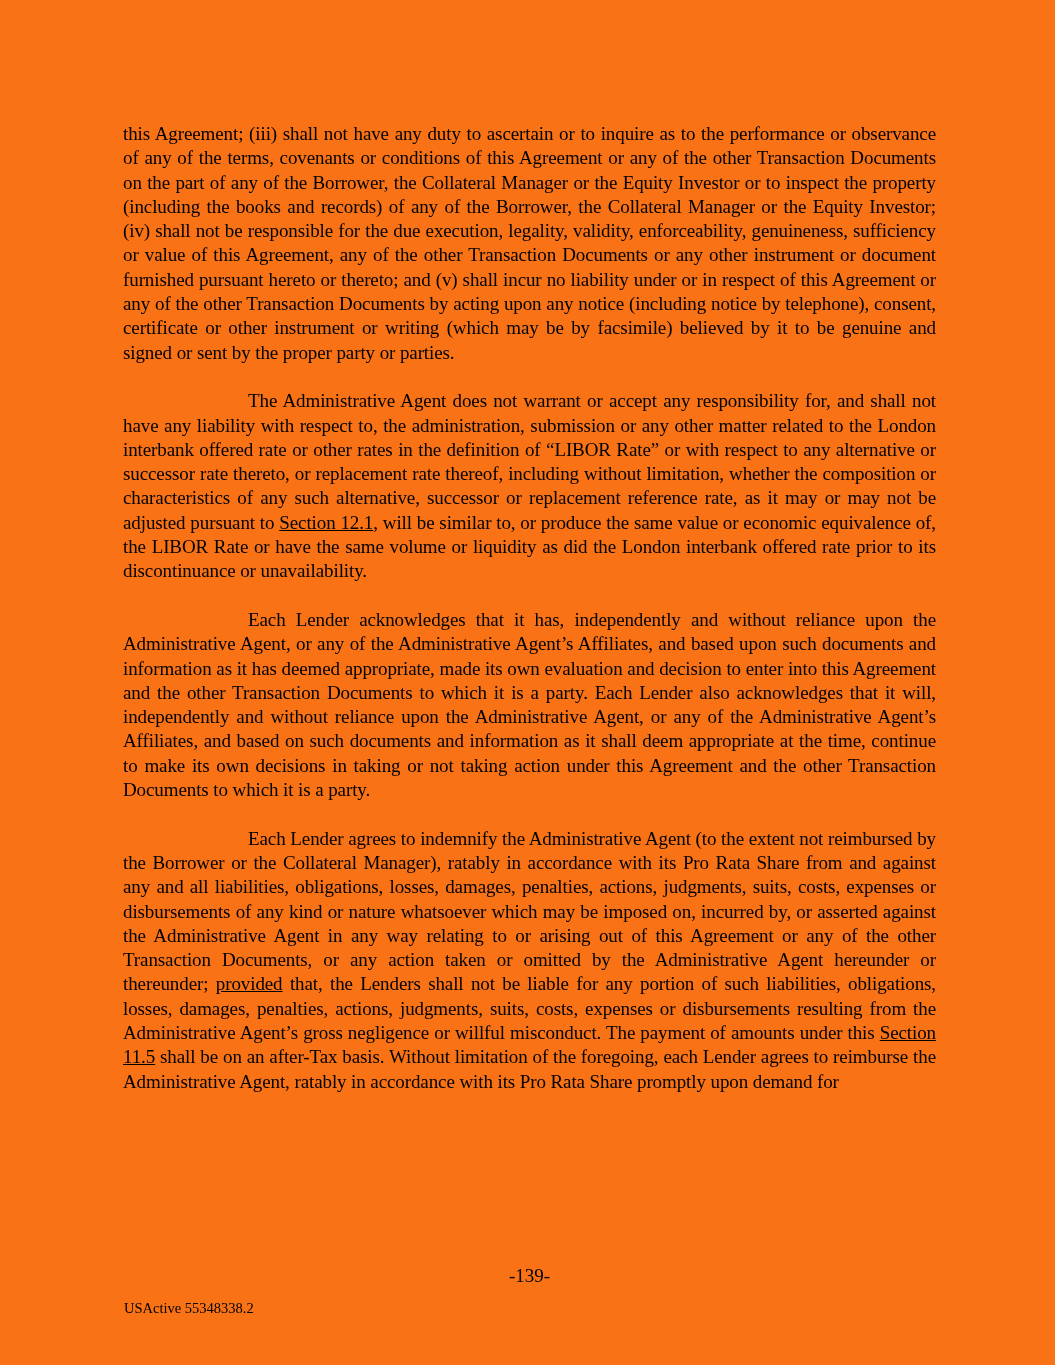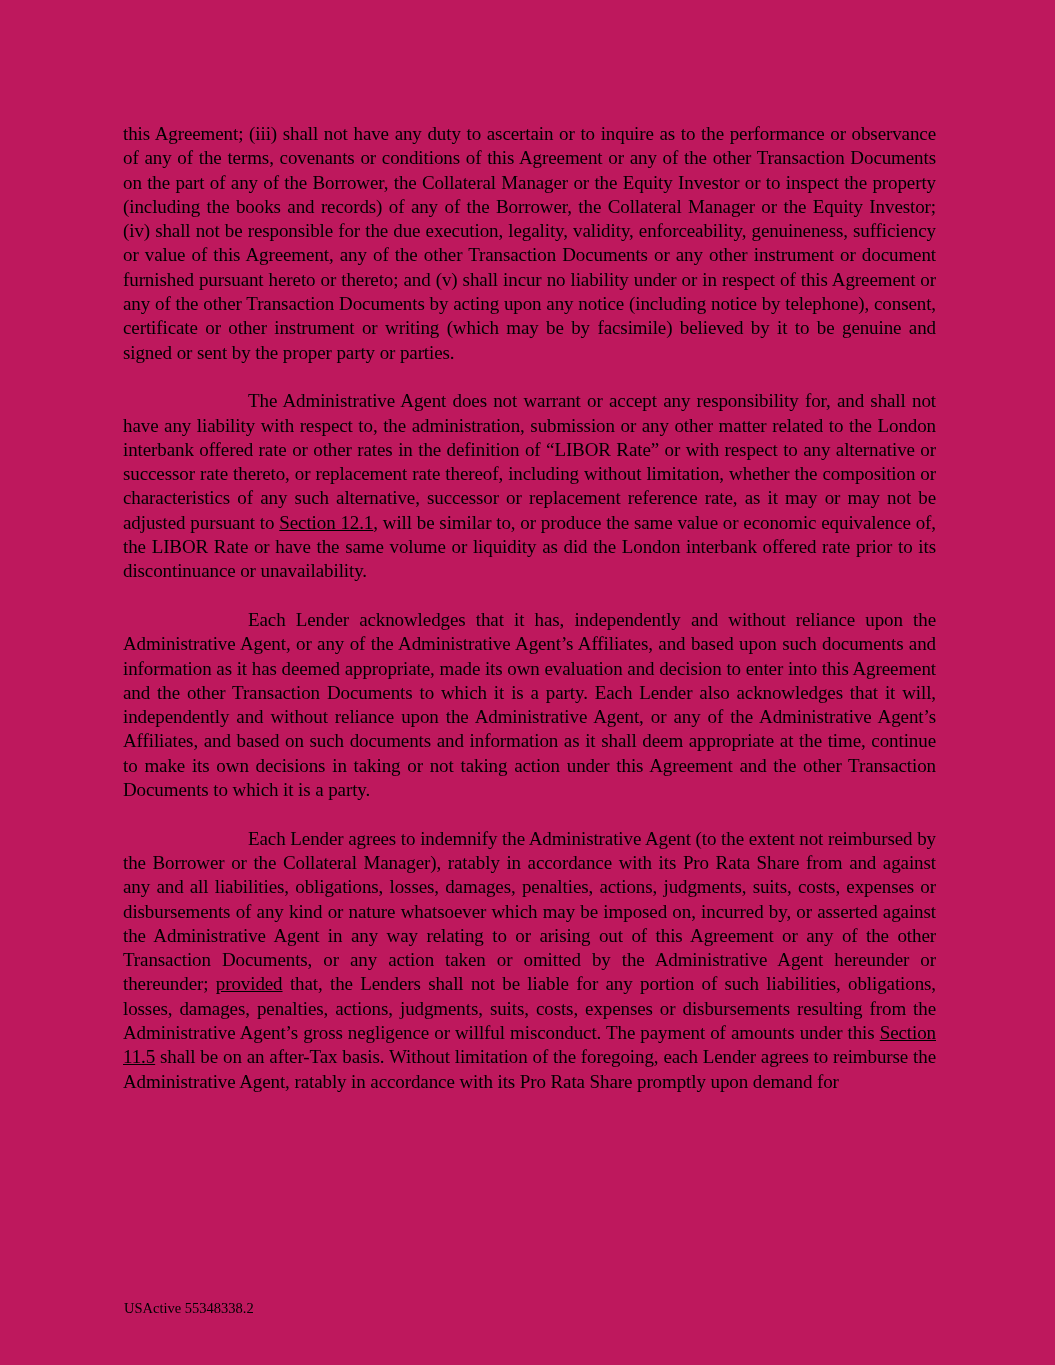--- a/index.html
+++ b/index.html
@@ -4,21 +4,21 @@
 <style>
   html, body {
     margin: 0;
     padding: 0;
     background: #ffffff;
   }
   .page {
     position: relative;
     width: 1055px;
     height: 1365px;
-    background: #be185d;
+    background: #f97316;
     color: #000000;
     font-family: "Liberation Serif", "DejaVu Serif", serif;
     overflow: hidden;
   }
   .content {
     position: absolute;
     left: 123px;
     top: 122px;
     width: 813px;
     font-size: 19px;
@@ -69,15 +69,16 @@
 <body>
 
 <div class="page">
   <main class="content">
       <p class="body"><span>this Agreement; (iii) shall not have any duty to ascertain or to inquire as to the performance or observance of any of the terms, covenants or conditions of this Agreement or any of the other Transaction Documents on the part of any of the Borrower, the Collateral Manager or the Equity Investor or to inspect the property (including the books and records) of any of the Borrower, the Collateral Manager or the Equity Investor; (iv) shall not be responsible for the due execution, legality, validity, enforceability, genuineness, sufficiency or value of this Agreement, any of the other Transaction Documents or any other instrument or document furnished pursuant hereto or thereto; and (v) shall incur no liability under or in respect of this Agreement or any of the other Transaction Documents by acting upon any notice (including notice by telephone), consent, certificate or other instrument or writing (which may be by facsimile) believed by it to be genuine and signed or sent by the proper party or parties.</span></p>
       <p class="body indent"><span>The Administrative Agent does not warrant or accept any responsibility for, and shall not have any liability with respect to, the administration, submission or any other matter related to the London interbank offered rate or other rates in the definition of “LIBOR Rate” or with respect to any alternative or successor rate thereto, or replacement rate thereof, including without limitation, whether the composition or characteristics of any such alternative, successor or replacement reference rate, as it may or may not be adjusted pursuant to </span><span class="u">Section 12.1</span><span>, will be similar to, or produce the same value or economic equivalence of, the LIBOR Rate or have the same volume or liquidity as did the London interbank offered rate prior to its discontinuance or unavailability.</span></p>
       <p class="body indent"><span>Each Lender acknowledges that it has, independently and without reliance upon the Administrative Agent, or any of the Administrative Agent’s Affiliates, and based upon such documents and information as it has deemed appropriate, made its own evaluation and decision to enter into this Agreement and the other Transaction Documents to which it is a party.  Each Lender also acknowledges that it will, independently and without reliance upon the Administrative Agent, or any of the Administrative Agent’s Affiliates, and based on such documents and information as it shall deem appropriate at the time, continue to make its own decisions in taking or not taking action under this Agreement and the other Transaction Documents to which it is a party.</span></p>
       <p class="body indent"><span>Each Lender agrees to indemnify the Administrative Agent (to the extent not reimbursed by the Borrower or the Collateral Manager), ratably in accordance with its Pro Rata Share from and against any and all liabilities, obligations, losses, damages, penalties, actions, judgments, suits, costs, expenses or disbursements of any kind or nature whatsoever which may be imposed on, incurred by, or asserted against the Administrative Agent in any way relating to or arising out of this Agreement or any of the other Transaction Documents, or any action taken or omitted by the Administrative Agent hereunder or thereunder; </span><span class="u">provided</span><span> that, the Lenders shall not be liable for any portion of such liabilities, obligations, losses, damages, penalties, actions, judgments, suits, costs, expenses or disbursements resulting from the Administrative Agent’s gross negligence or willful misconduct.  The payment of amounts under this </span><span class="u">Section 11.5</span><span> shall be on an after-Tax basis.  Without limitation of the foregoing, each Lender agrees to reimburse the Administrative Agent, ratably in accordance with its Pro Rata Share promptly upon demand for</span></p>
     </main>
 
+  <div class="page-number">-139-</div>
 
   <div class="doc-id">USActive 55348338.2</div>
 </div>
 
 </body></html>

